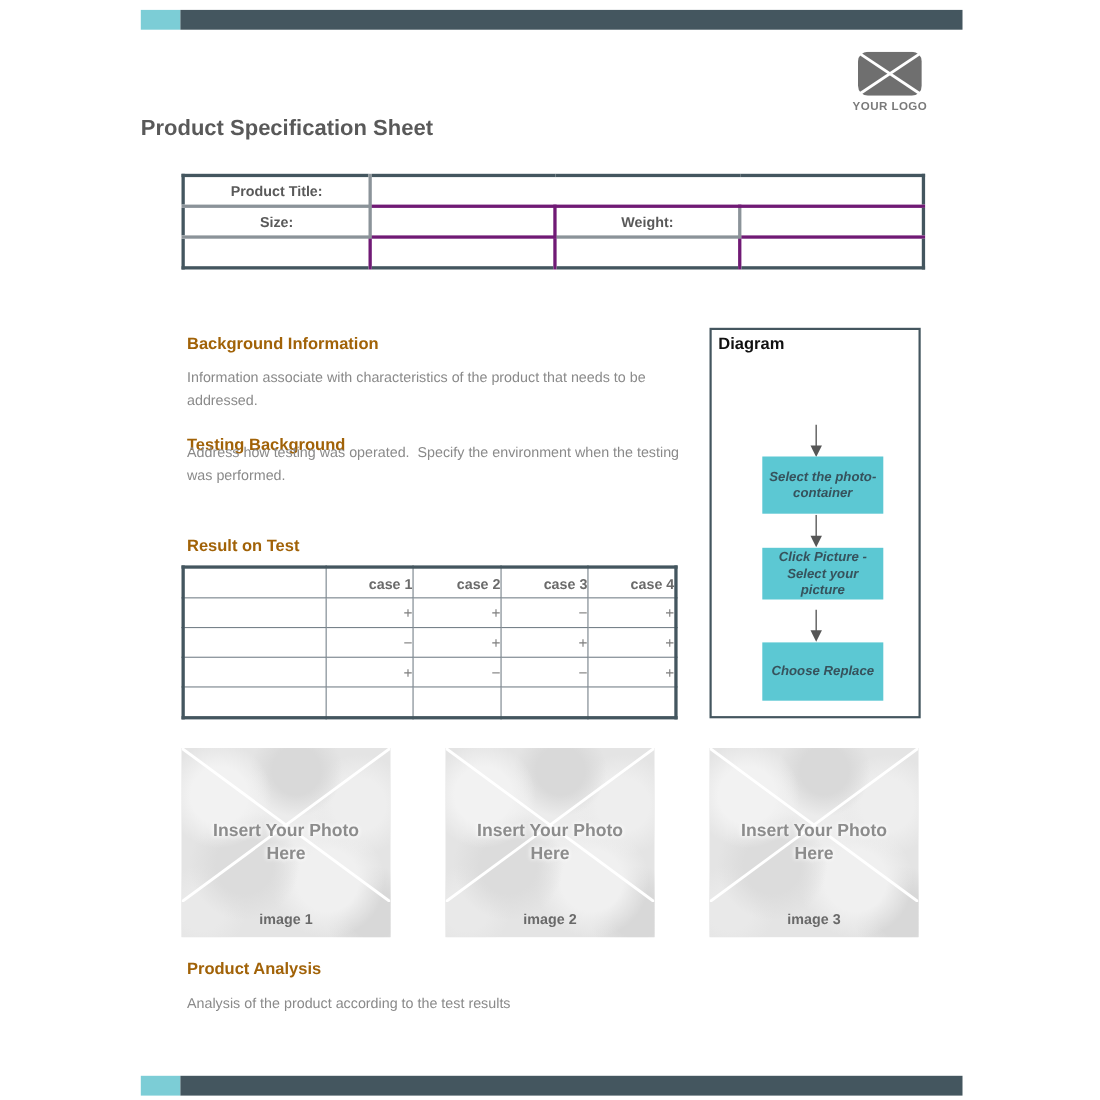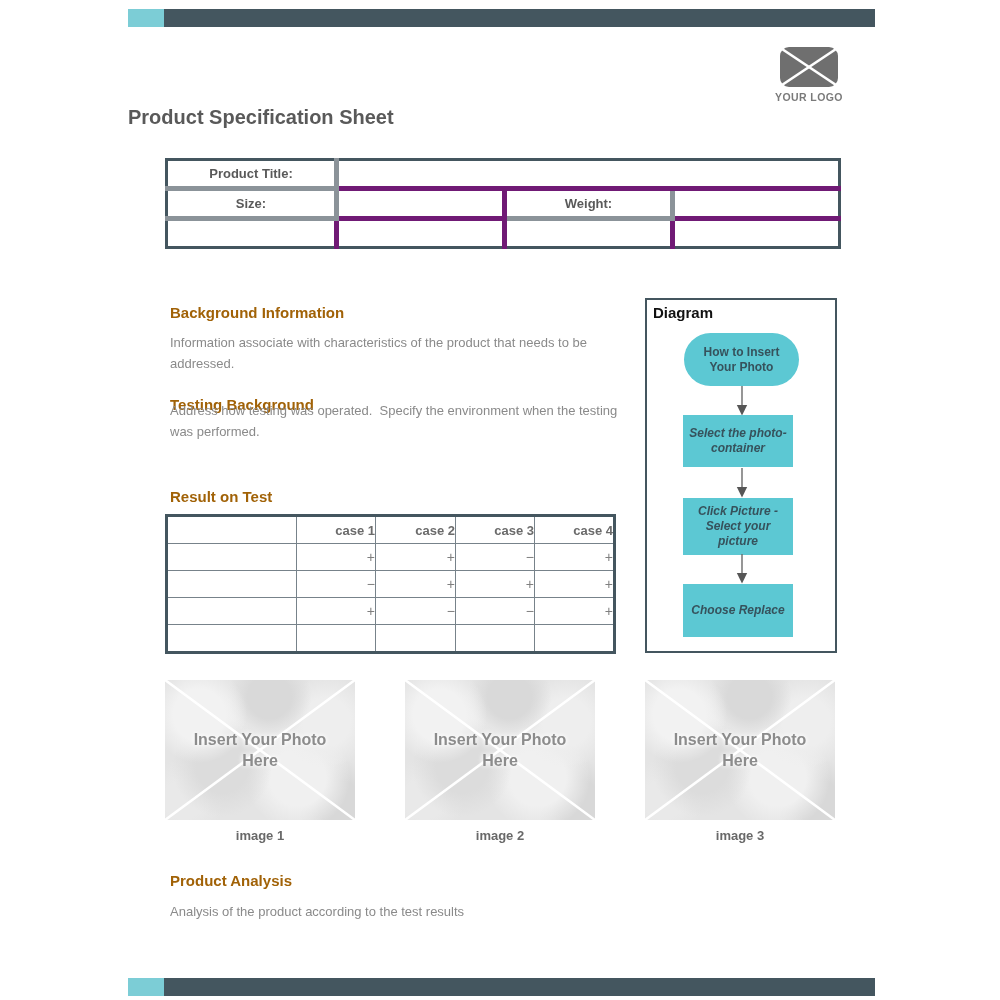--- a/index.html
+++ b/index.html
@@ -16,21 +16,21 @@
   .logo-box{display:block;margin:0 auto;}
   .logo-label{margin-top:4px;font-size:10.5px;font-weight:bold;color:#7a7a7a;letter-spacing:0.4px;}
 
   .doc-title{position:absolute;left:128px;top:106px;width:747px;text-align:left;
              font-size:20px;font-weight:bold;color:#595959;}
 
   
   table{border-collapse:collapse;table-layout:fixed;}
   .spec-table{position:absolute;left:165px;top:158px;width:673px;
               border:3px solid #44565F;}
-  .spec-table td{border:5px solid #701a75;height:25px;padding:0 6px;
+  .spec-table td{border:3px solid #701a75;height:25px;padding:0 6px;
                  font-size:13px;font-weight:bold;color:#595959;text-align:center;}
   .spec-table td.lbl{border-color:#8b9399;}
   .spec-table tr:first-child td{border-top:none;}
   .spec-table tr:last-child td{border-bottom:none;}
   .spec-table td:first-child{border-left:none;}
   .spec-table td:last-child{border-right:none;}
 
   
   .h-sec{position:absolute;left:170px;font-size:15px;font-weight:bold;color:#a16207;}
   .body-text{position:absolute;left:170px;width:448px;font-size:13px;line-height:21px;
@@ -46,31 +46,31 @@
   .result-table td:last-child{border-right:none;}
   .result-table .val{font-weight:normal;font-size:14px;color:#7f7f7f;}
 
   
   .diagram-box{position:absolute;left:645px;top:298px;width:188px;height:351px;
                border:2px solid #44565F;background:#fff;}
   .diagram-title{position:absolute;left:6px;top:4px;font-size:15px;font-weight:bold;color:#111;}
   .flow-start{position:absolute;left:37px;top:33px;width:115px;height:53px;border-radius:27px;
               background:#5CC8D3;display:flex;align-items:center;justify-content:center;
               text-align:center;font-size:12px;font-weight:bold;color:#36525C;line-height:15px;padding:0 8px;box-sizing:border-box;}
-  .flow-step{position:absolute;left:36px;width:110px;background:#5CC8D3;
+  .flow-step{position:absolute;left:46px;width:110px;background:#5CC8D3;
              display:flex;align-items:center;justify-content:center;text-align:center;
              font-size:12px;font-weight:bold;font-style:italic;color:#36525C;line-height:15px;
              padding:0 4px;box-sizing:border-box;}
   .step1{top:115px;height:52px;}
-  .step2{top:198px;height:57px;}
+  .step2{top:198px;height:47px;}
   .step3{top:284px;height:53px;}
   .flow-arrow{position:absolute;left:88px;width:14px;height:30px;}
 
   
-  .photo{position:absolute;top:680px;width:190px;height:140px;overflow:hidden;
+  .photo{position:absolute;top:680px;width:190px;height:172px;overflow:hidden;
          background-color:#e4e4e4;
          background-image:
            radial-gradient(circle at 18% 25%, #f2f2f2 0 26px, rgba(242,242,242,0) 48px),
            radial-gradient(circle at 55% 12%, #d9d9d9 0 22px, rgba(217,217,217,0) 42px),
            radial-gradient(circle at 85% 30%, #eeeeee 0 24px, rgba(238,238,238,0) 46px),
            radial-gradient(circle at 30% 62%, #dcdcdc 0 26px, rgba(220,220,220,0) 50px),
            radial-gradient(circle at 70% 70%, #f0f0f0 0 28px, rgba(240,240,240,0) 52px),
            radial-gradient(circle at 10% 85%, #e9e9e9 0 20px, rgba(233,233,233,0) 40px),
            radial-gradient(circle at 92% 88%, #d8d8d8 0 22px, rgba(216,216,216,0) 44px),
            radial-gradient(circle at 48% 40%, #ececec 0 30px, rgba(236,236,236,0) 55px);}
@@ -180,21 +180,20 @@
       <td></td>
       <td></td>
       <td></td>
     </tr>
   </tbody>
     </table>
 
   <div class="diagram-box">
     <div class="diagram-title">Diagram</div>
 
-    <div class="flow-start">How to Insert Your Photo</div>
 
     <svg class="flow-arrow" style="top:86px;" width="14" height="30" viewBox="0 0 14 30">
       <line x1="7" y1="0" x2="7" y2="20" stroke="#6a6a6a" stroke-width="1.4"></line>
       <polygon points="1.8,19 12.2,19 7,29.5" fill="#565656"></polygon>
     </svg>
     <div class="flow-step step1">Select the photo-container</div>
 
     <svg class="flow-arrow" style="top:168px;" width="14" height="30" viewBox="0 0 14 30">
       <line x1="7" y1="0" x2="7" y2="20" stroke="#6a6a6a" stroke-width="1.4"></line>
       <polygon points="1.8,19 12.2,19 7,29.5" fill="#565656"></polygon>

